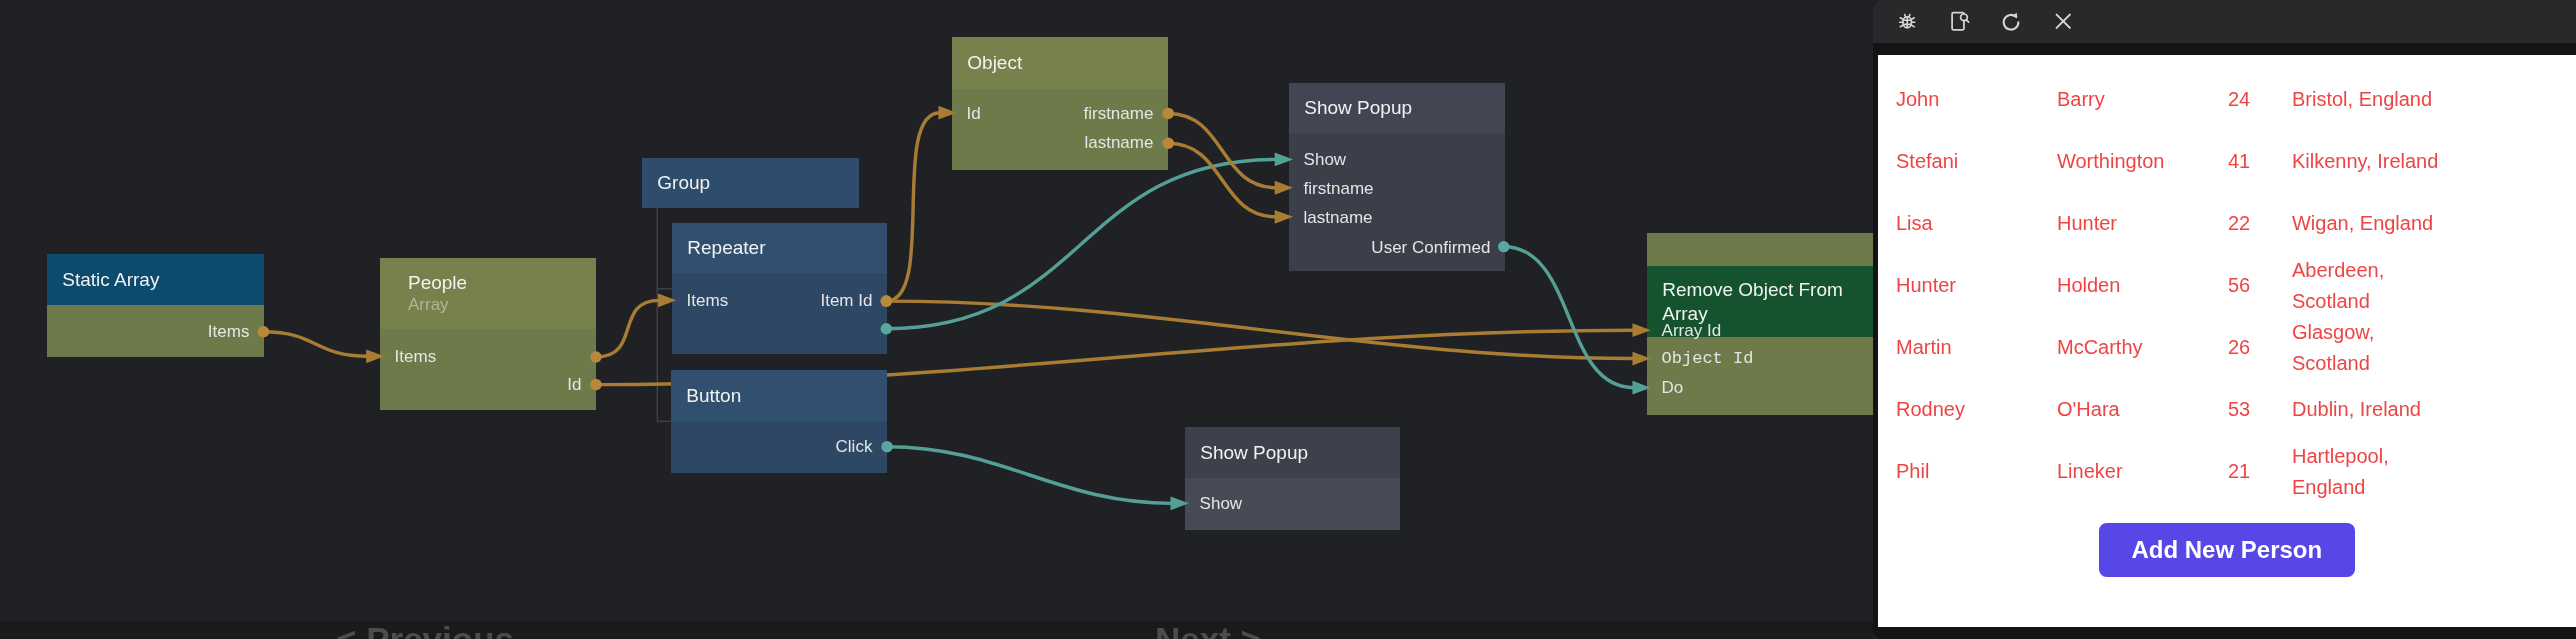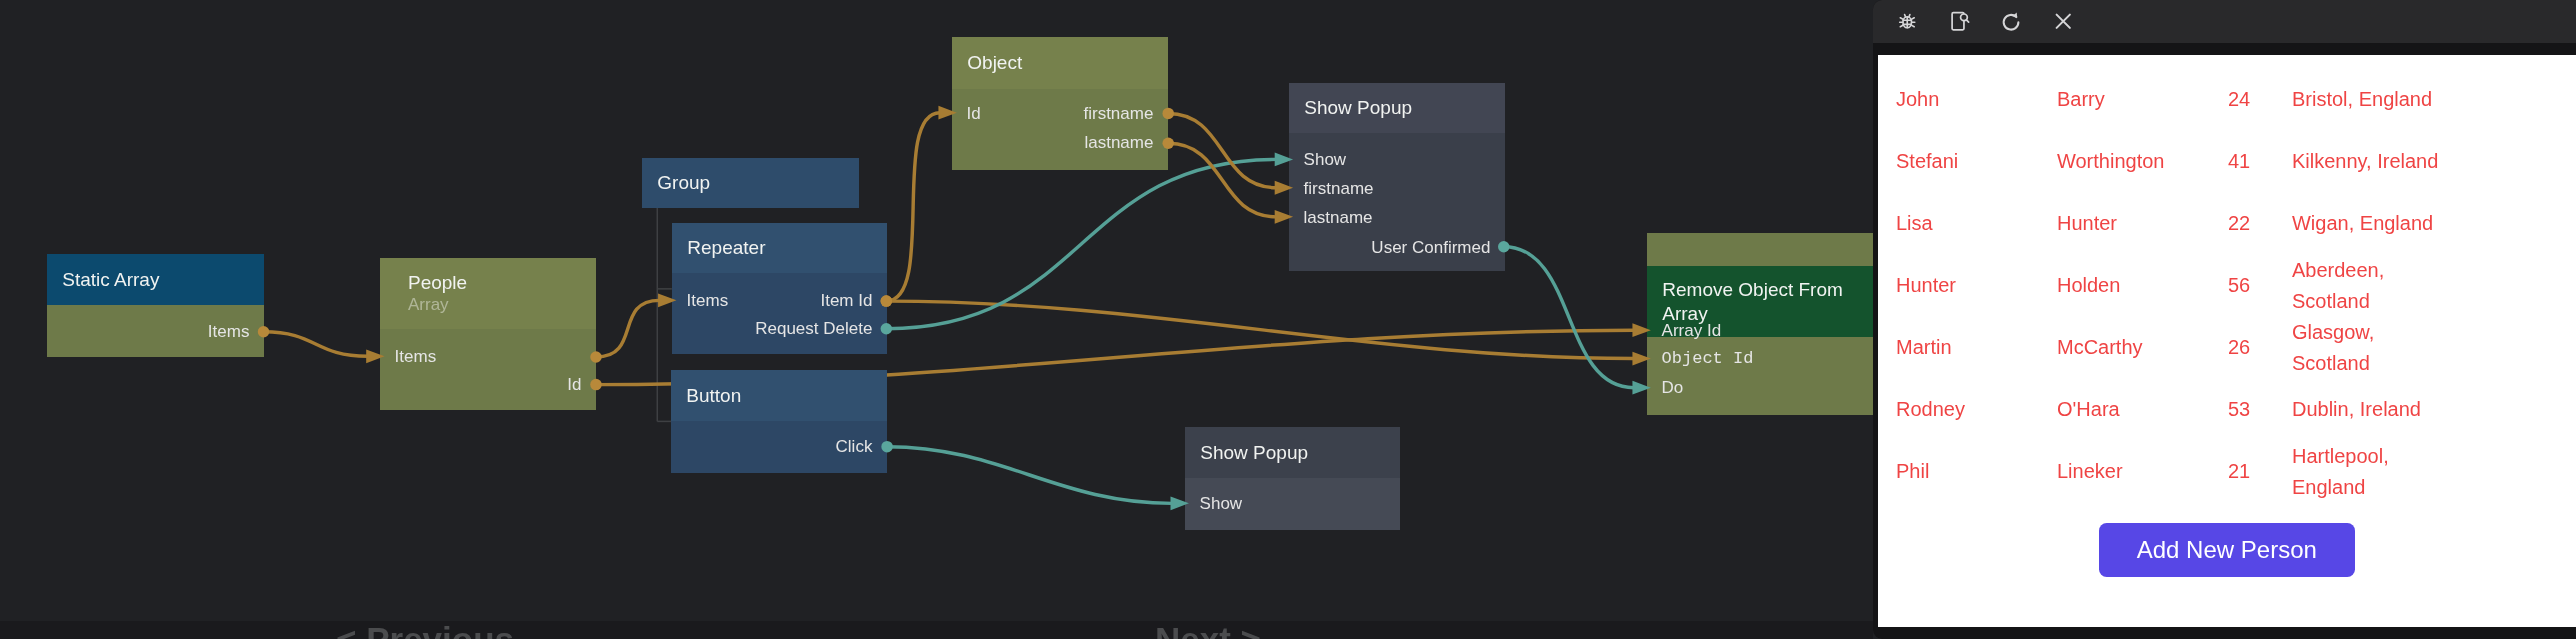--- a/index.html
+++ b/index.html
@@ -35,21 +35,21 @@
   .tb-icons{display:flex;align-items:center;gap:27.6px;}
   .icon-btn{width:24.5px;height:24.5px;background:none;border:none;padding:0;color:#d5d5d7;cursor:pointer;}
   .icon-btn svg{width:24.5px;height:24.5px;display:block;}
   .preview-content{position:absolute;top:55px;left:4.6px;right:0;bottom:12.3px;background:#ffffff;
                    padding-top:13.8px;box-sizing:border-box;overflow:hidden;}
   .prow{display:grid;grid-template-columns:161px 171px 64px 1fr;padding:0 18.4px;height:62px;
         align-items:center;font-size:20px;color:#ef4444;}
   .pcell{overflow:hidden;}
   .city{white-space:pre-line;line-height:31px;}
   .add-btn{display:block;margin:20px auto 0;width:256px;height:54px;border:none;border-radius:7.7px;
-           background:#5747e6;color:#ffffff;font-size:24px;font-weight:normal;font-family:inherit;cursor:pointer;}
+           background:#5747e6;color:#ffffff;font-size:24px;font-weight:bold;font-family:inherit;cursor:pointer;}
 </style>
 </head>
 <body>
 
 <div class="canvas">
   <svg id="wires" class="layer" width="1873" height="639" viewBox="0 0 2445 834">
       <path d="M858 271 L858 550" stroke="#3e4043" stroke-width="2" fill="none"></path>
       <path d="M858 377 L877 377" stroke="#3e4043" stroke-width="2" fill="none"></path>
       <path d="M858 550 L876 550" stroke="#3e4043" stroke-width="2" fill="none"></path>
       <path d="M344 433 C414 433 410 465 480 465" stroke="#a87d33" stroke-width="4.5" fill="none" stroke-linecap="round"></path>
@@ -89,23 +89,20 @@
           <div class="ntitle">Group</div>
         </div>
       </div>
       <div class="node" style="left: 672px; top: 223px; width: 215px; height: 131px; background: rgb(45, 71, 101);">
         <div class="nhead" style="height: 50px; background: rgb(49, 80, 111);">
           <div class="ntitle">Repeater</div>
         </div>
         <div class="nrow" style="top: 62px;">
           <span class="pl">Items</span>
           <span class="pr">Item Id</span>
-        </div>
-        <div class="nrow" style="top: 90px;">
-          <span class="pr">Request Delete</span>
         </div>
       </div>
       <div class="node" style="left: 671px; top: 370px; width: 216px; height: 103px; background: rgb(45, 71, 101);">
         <div class="nhead" style="height: 51px; background: rgb(49, 80, 111);">
           <div class="ntitle">Button</div>
         </div>
         <div class="nrow" style="top: 61px;">
           <span class="pr">Click</span>
         </div>
       </div>

